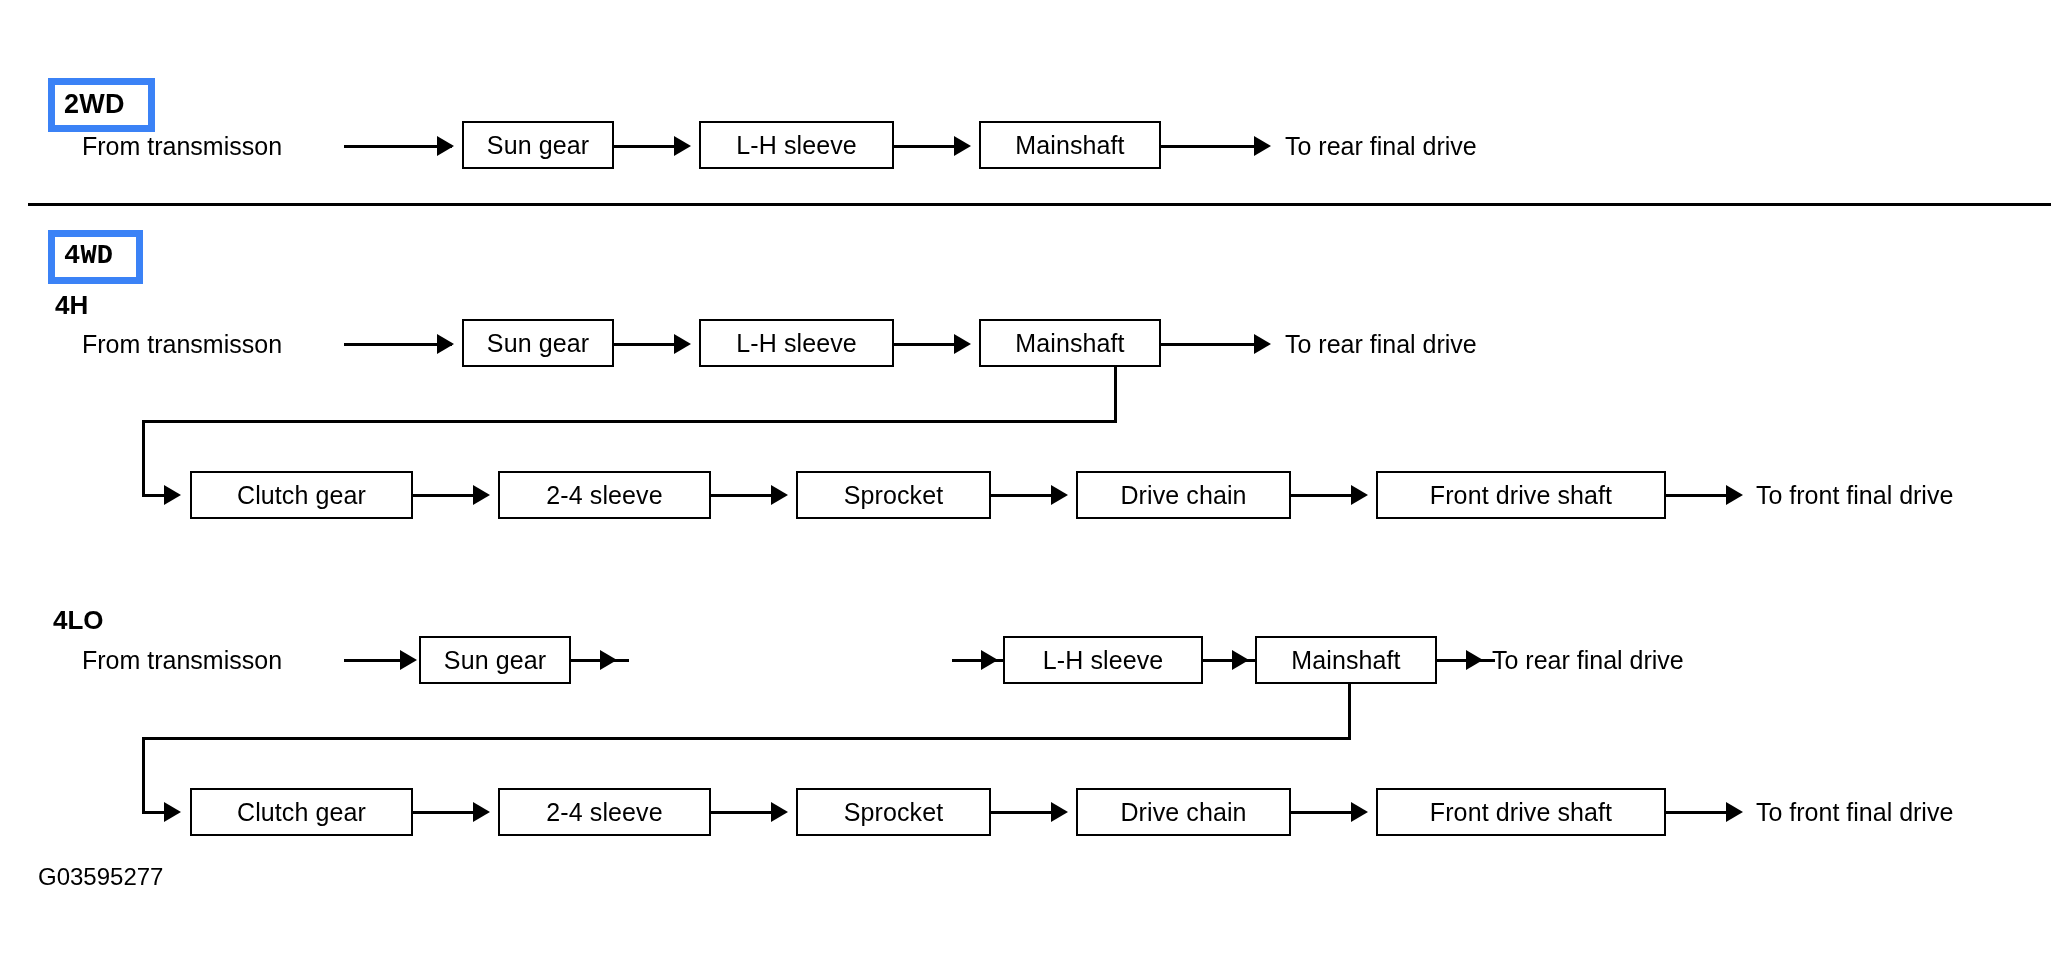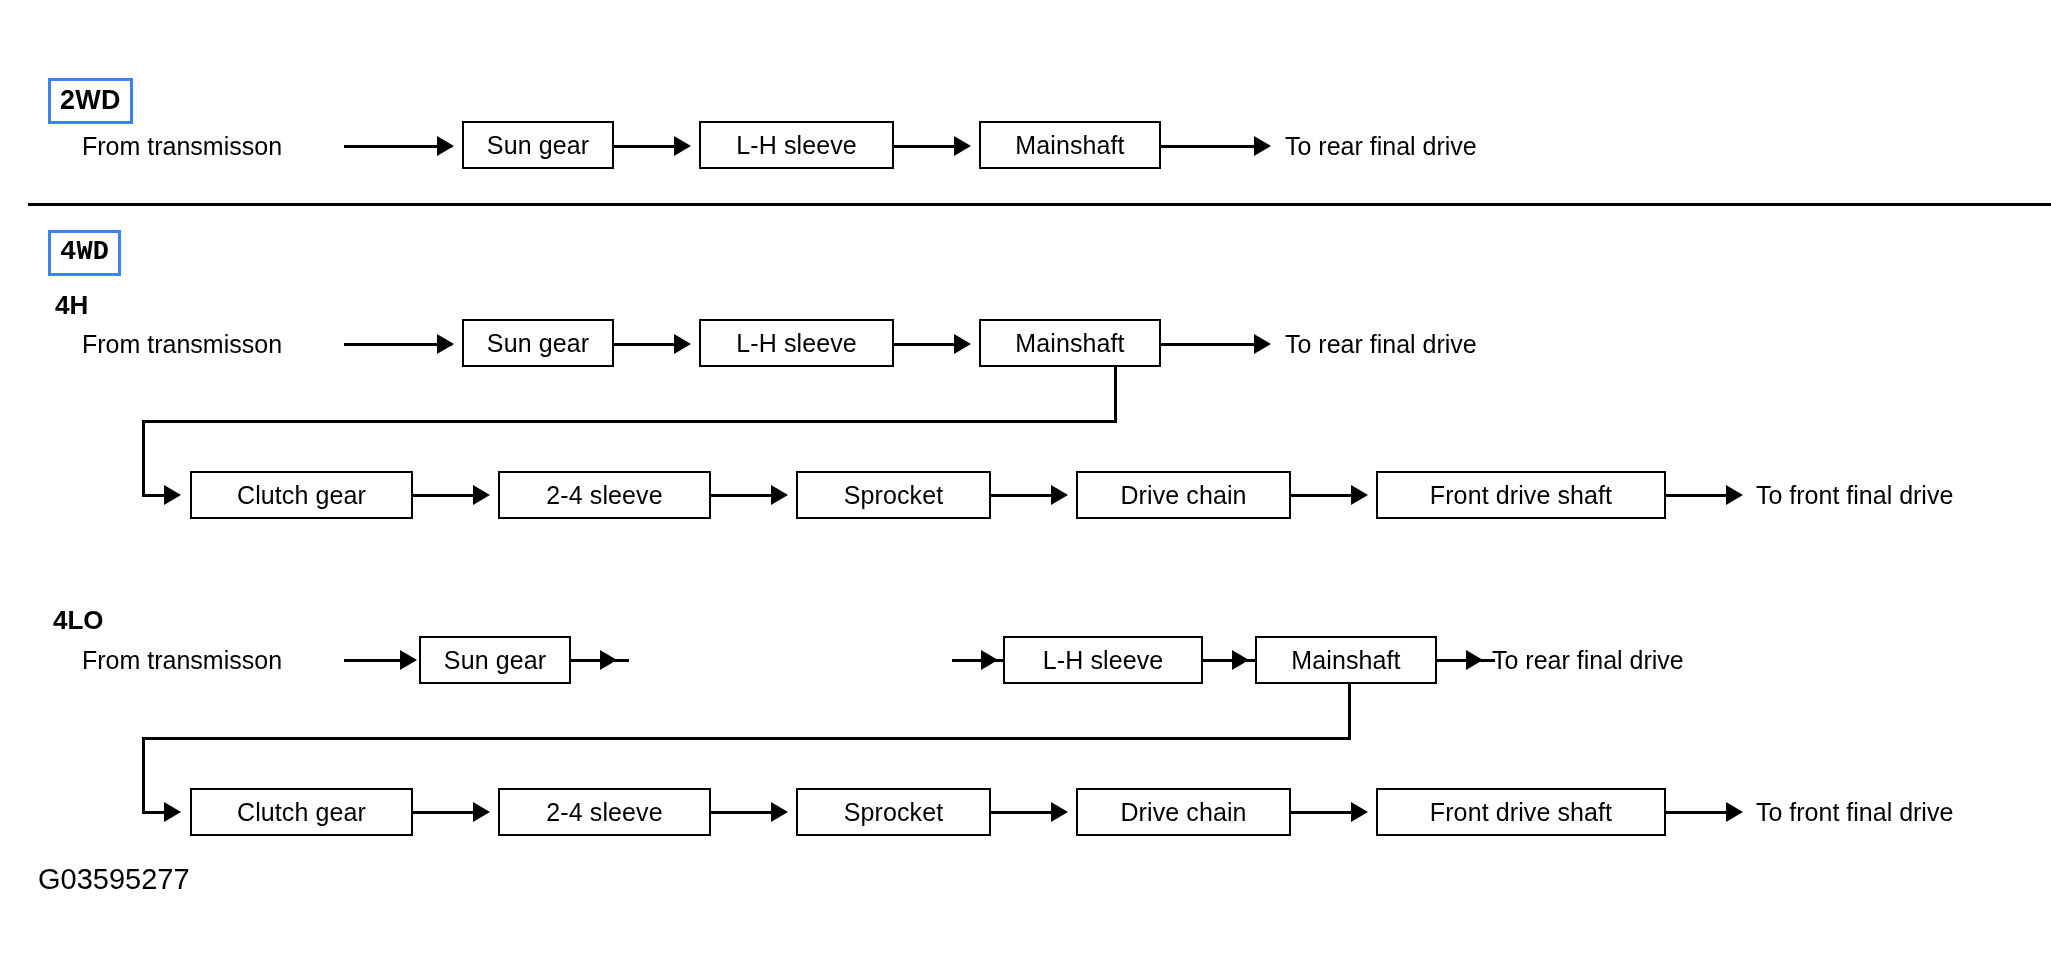--- a/index.html
+++ b/index.html
@@ -20,25 +20,25 @@
     position: absolute;
     left: 0;
     top: 0;
     width: 2051px;
     height: 957px;
   }
 
   
   .mode-badge {
     position: absolute;
-    border: 3px solid #3b82f6;
+    border: 7px solid #3b82f6;
     font-weight: bold;
     font-size: 27px;
     line-height: 1;
-    padding: 6px 9px 7px 9px;
+    padding: 6px 23px 7px 9px;
     background: #fff;
     white-space: nowrap;
     letter-spacing: 0.2px;
   }
 
   
   .submode-label {
     position: absolute;
     font-weight: bold;
     font-size: 26px;
@@ -97,21 +97,21 @@
     width: 0;
     height: 0;
     border-top: 10px solid transparent;
     border-bottom: 10px solid transparent;
     border-left: 17px solid #000;
   }
 
   
   .caption {
     position: absolute;
-    font-size: 29px;
+    font-size: 24px;
     line-height: 1;
     white-space: nowrap;
   }
 </style>
 </head>
 <body>
 
 <div id="stage">
 
   <div class="mode-badge" style="left:48px; top:78px;">2WD</div>

